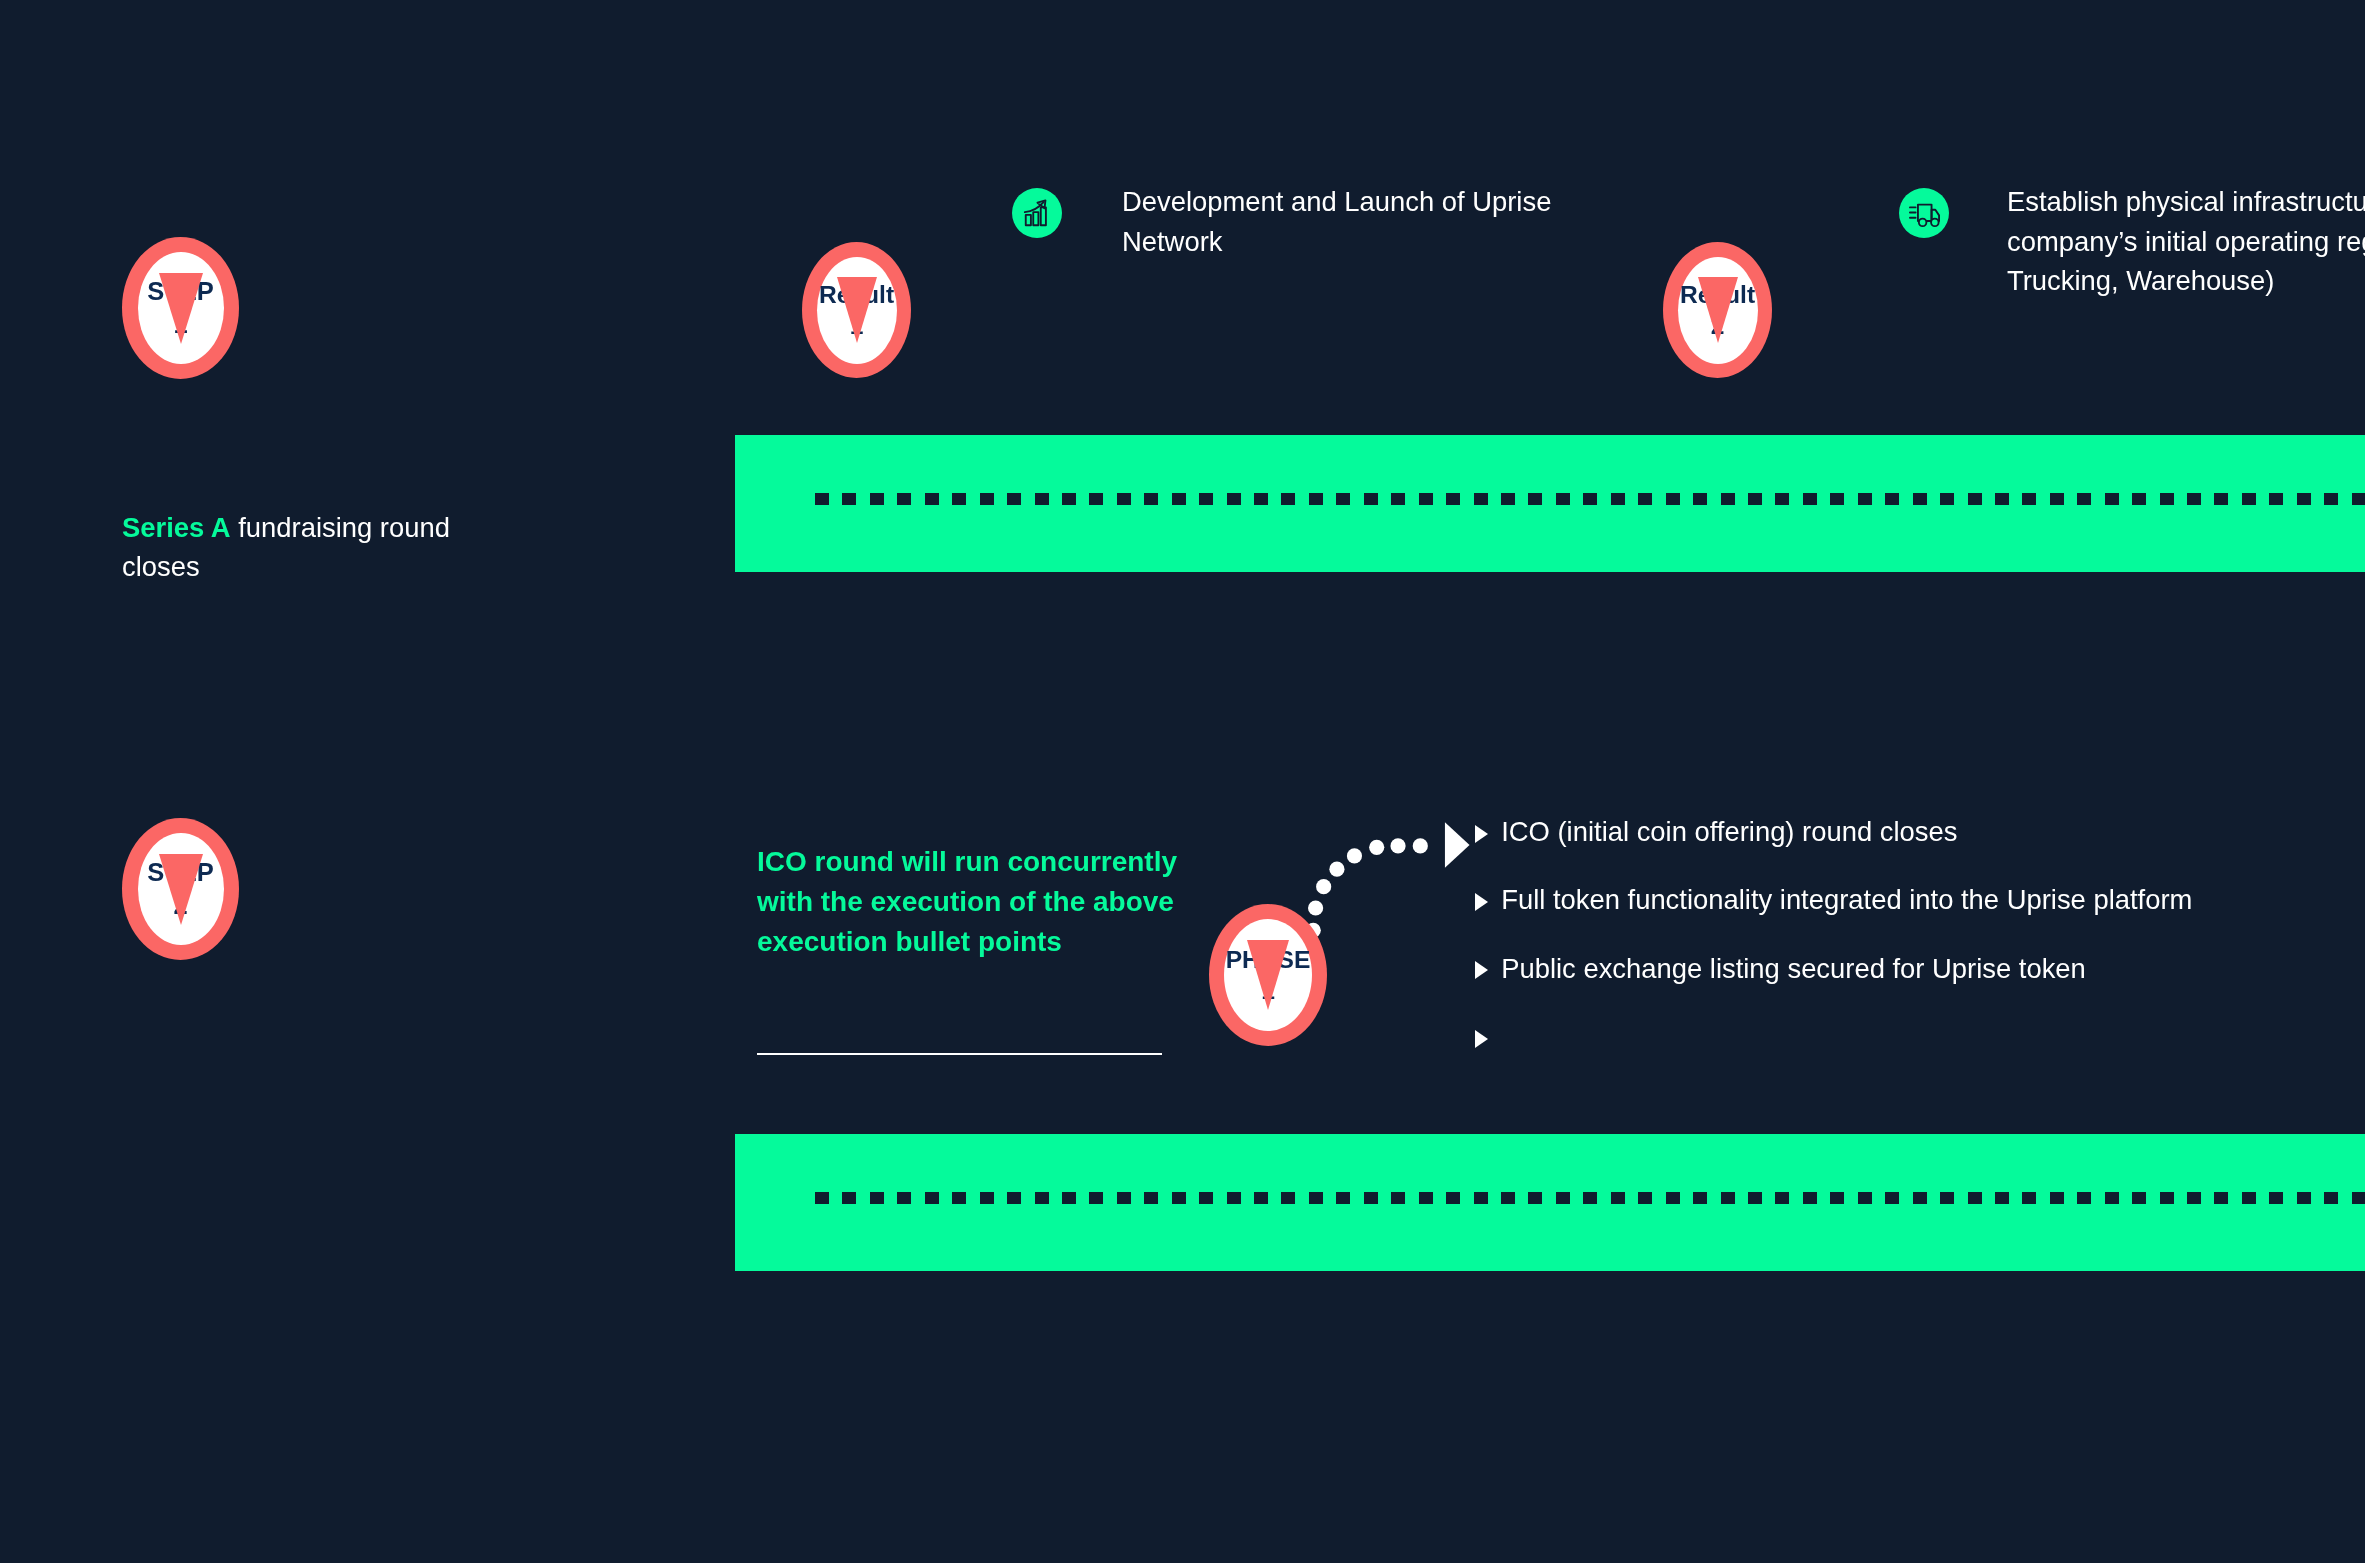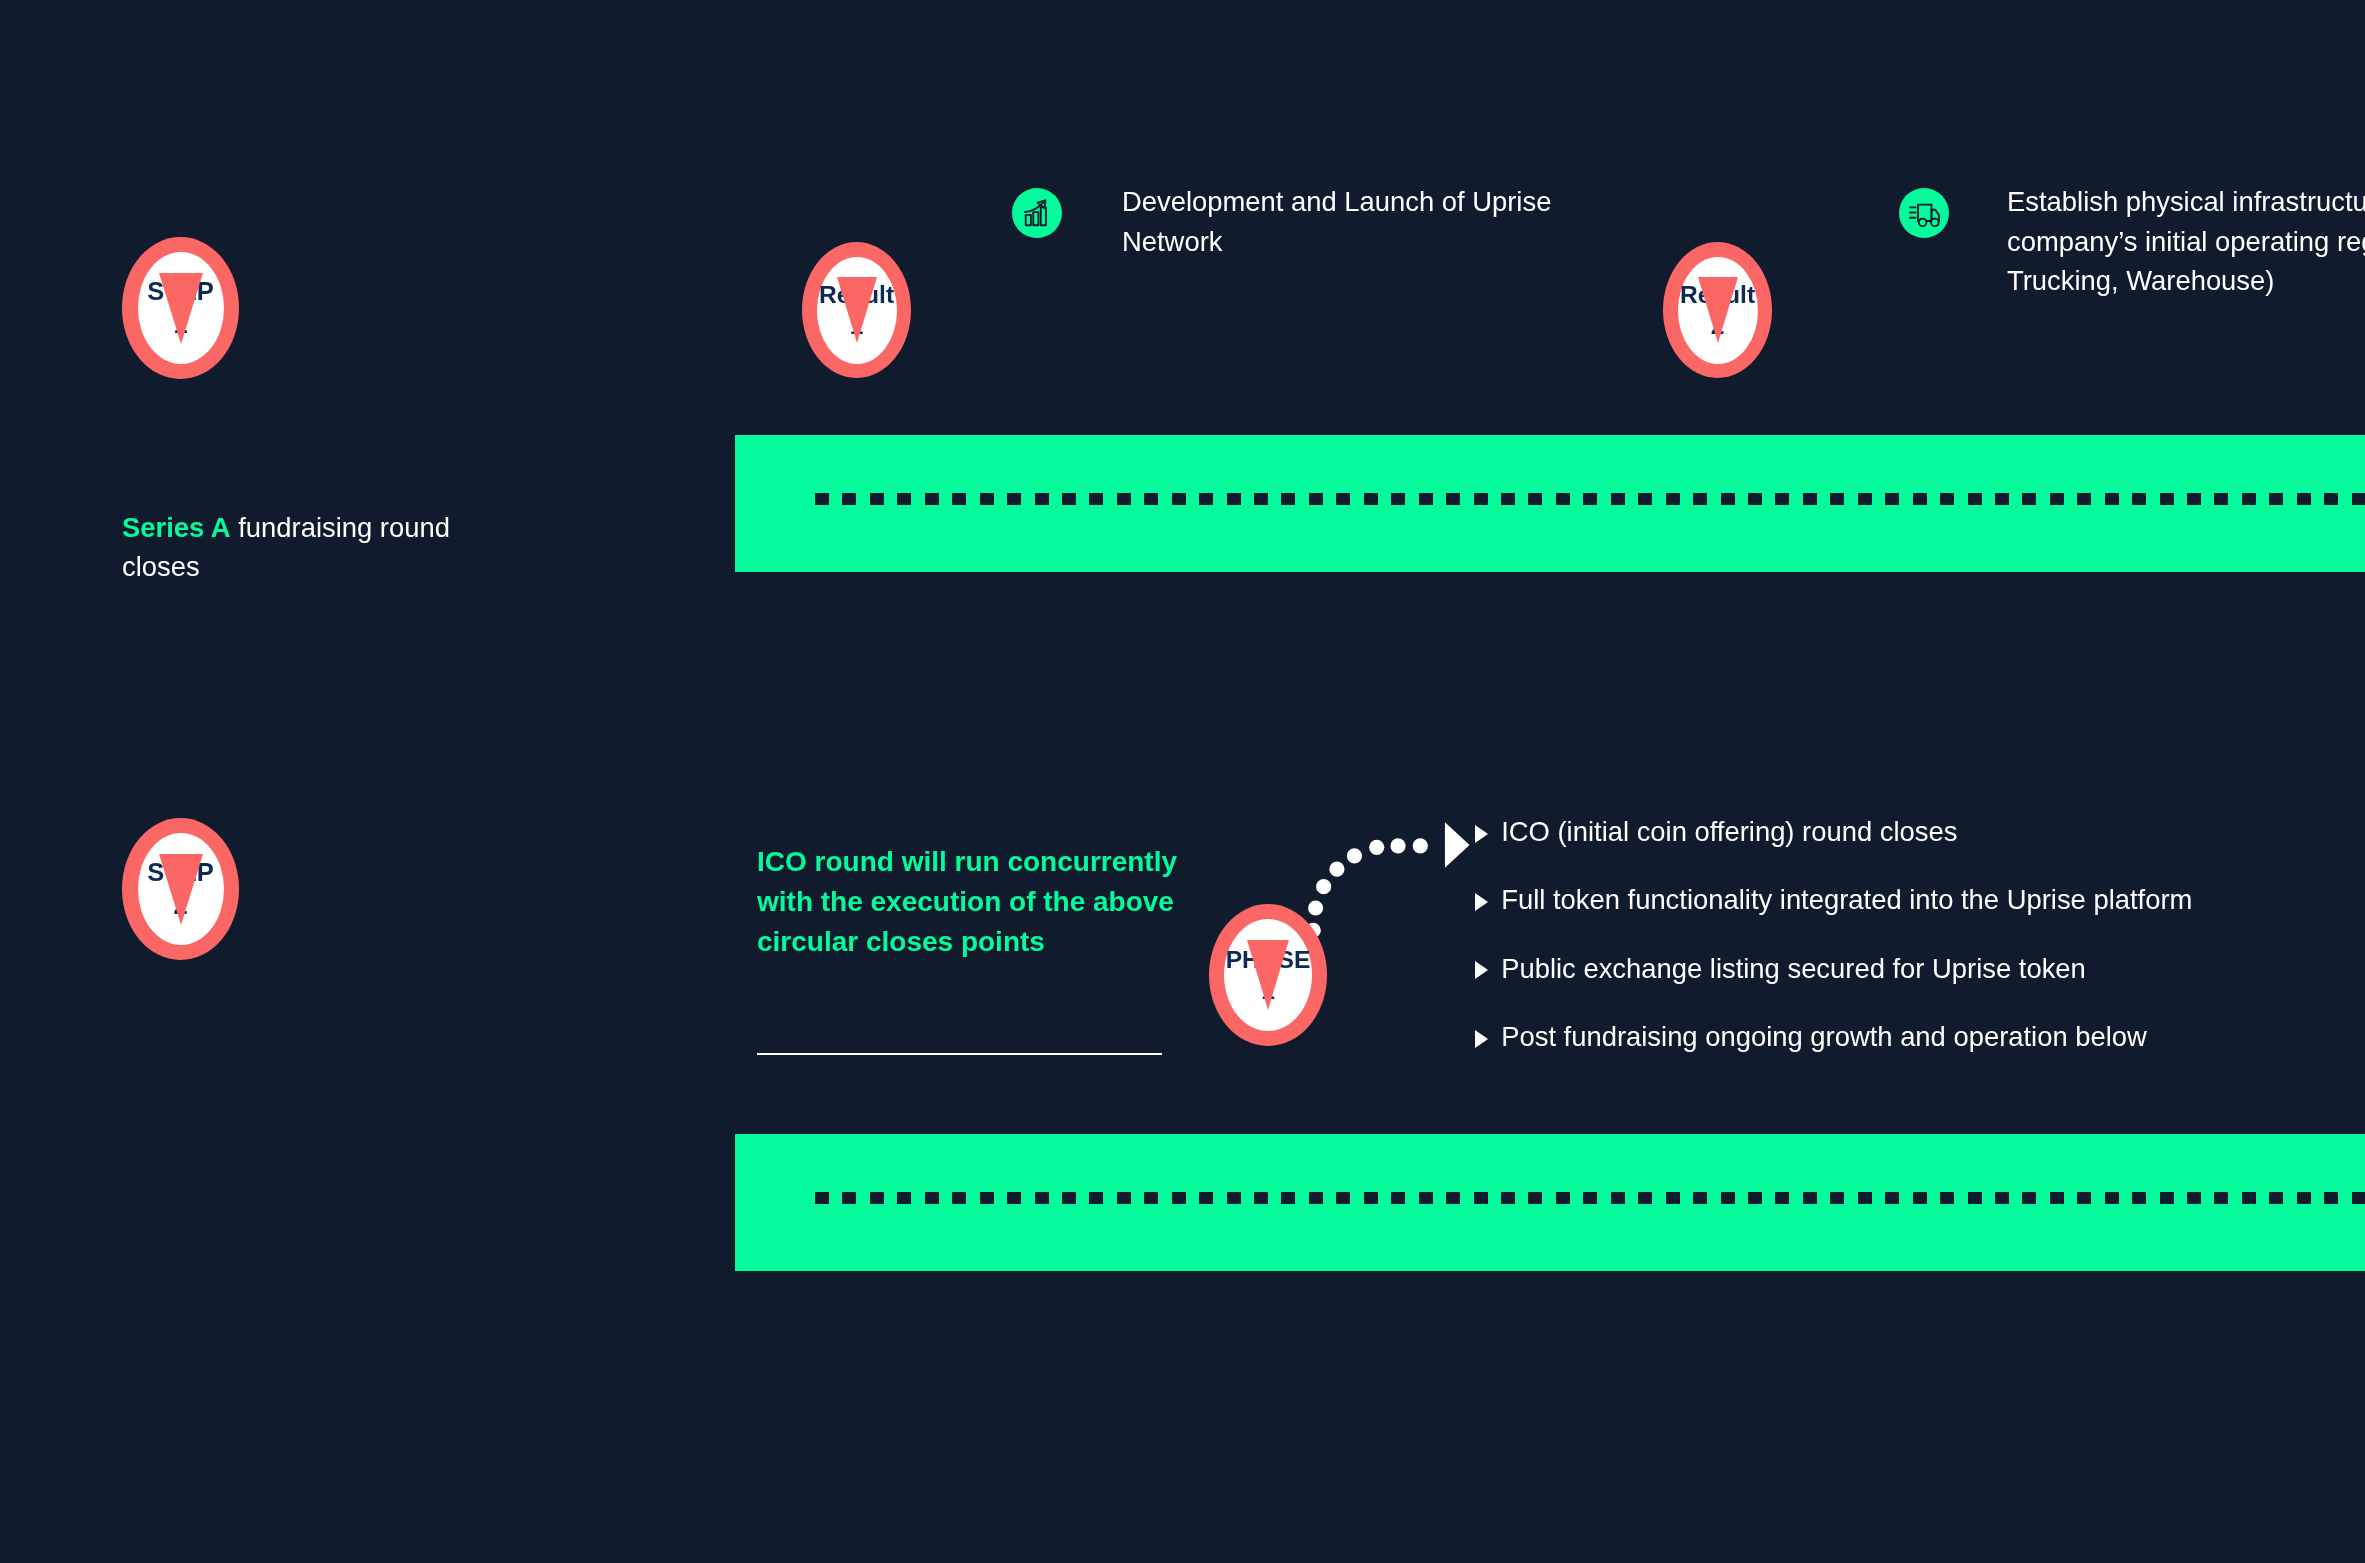--- a/index.html
+++ b/index.html
@@ -310,21 +310,21 @@
         <i style="left:1372px"></i>
         <i style="left:1399px"></i>
       <i style="left:1427px"></i>
         <i style="left:1454px"></i>
         <i style="left:1482px"></i>
         <i style="left:1509px"></i>
       <i style="left:1537px"></i>
     </div>
   </div>
 
-  <div class="ico-note" style="left:757px; top:842px; width:426px;">ICO round will run concurrently with the execution of the above circular closes points</div>
+  <div class="ico-note" style="left:757px; top:842px; width:426px;">ICO round will run concurrently with the execution of the above execution bullet points</div>
   <div class="ico-rule" style="left:757px; top:1053px; width:405px;"></div>
 
   <div class="dotcurve" style="left:1244px; top:800px; width:237px; height:180px;">
     <svg width="237" height="180" viewBox="0 0 500 380">
       <g fill="#ffffff">
         <circle cx="143" cy="325" r="16"></circle>
         <circle cx="146" cy="275" r="16"></circle>
         <circle cx="151" cy="228" r="16"></circle>
         <circle cx="168" cy="183" r="16"></circle>
         <circle cx="196" cy="146" r="16"></circle>
@@ -355,18 +355,17 @@
     <div class="bullet-row">
       <span class="bullet-tri"></span>
       <span>Full token functionality integrated into the Uprise platform</span>
     </div>
     <div class="bullet-row">
       <span class="bullet-tri"></span>
       <span>Public exchange listing secured for Uprise token</span>
     </div>
     <div class="bullet-row">
       <span class="bullet-tri"></span>
-      <span>Post fundraising ongoing growth and operation below</span>
     </div>
   </div>
 
 </div>
 
 
 </body></html>

